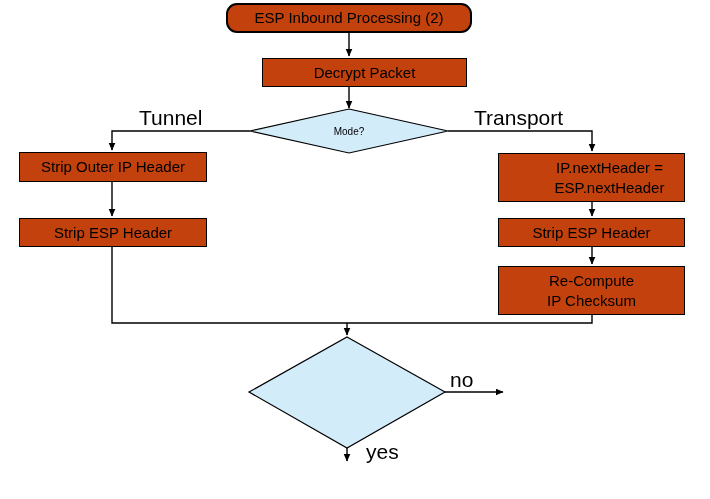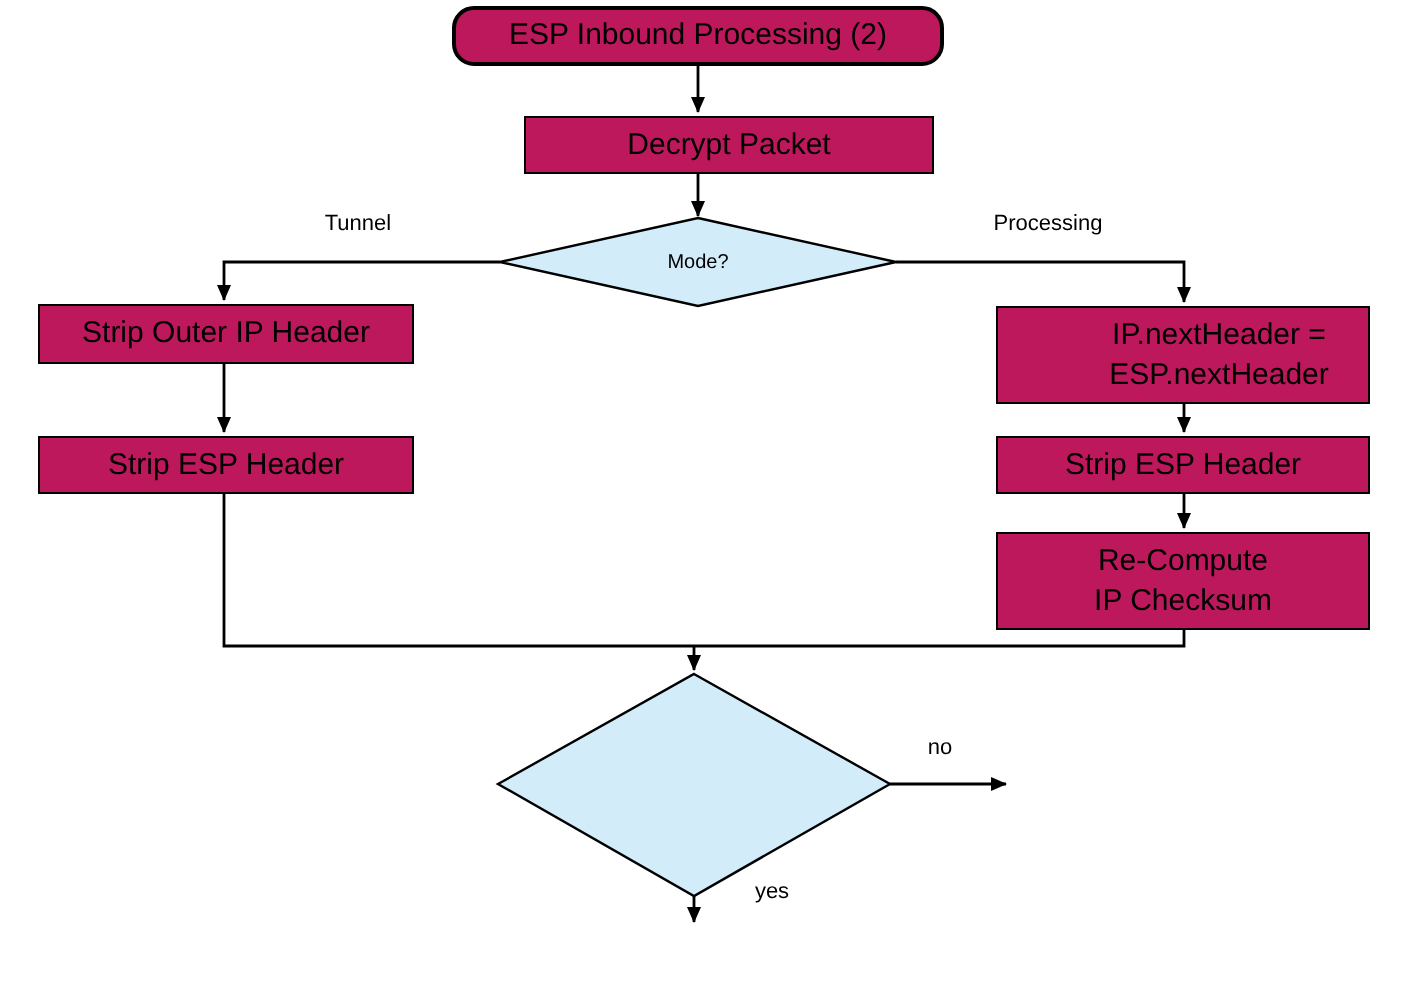--- a/index.html
+++ b/index.html
@@ -22,21 +22,21 @@
     stroke-width: 1.4;
     fill: none;
   }
   .shape {
     fill: #d3ecfa;
     stroke: #000000;
     stroke-width: 1.2;
   }
   .node {
     position: absolute;
-    background: #be185d;
+    background: #c2410c;
     border: 1px solid #000000;
     display: flex;
     align-items: center;
     justify-content: center;
     text-align: center;
     font-size: 15px;
     line-height: 20px;
     white-space: pre-line;
     box-sizing: border-box;
   }
@@ -49,22 +49,22 @@
     display: flex;
     align-items: center;
     justify-content: center;
     text-align: center;
     font-size: 10px;
     line-height: 19px;
     white-space: pre-line;
   }
   .edge-label {
     position: absolute;
-    font-size: 11px;
-    text-align: center;
+    font-size: 21px;
+    text-align: left;
   }
 </style>
 </head>
 <body>
 
 <div id="canvas">
 
   <svg id="connectors" width="710" height="499" viewBox="0 0 710 499" xmlns="http://www.w3.org/2000/svg">
     <defs>
       <marker id="arrow" markerWidth="9" markerHeight="8" refX="7.5" refY="3.5" orient="auto" markerUnits="userSpaceOnUse">
@@ -115,19 +115,19 @@
   <div class="node" style="left:498px; top:218px; width:187px; height:29px;">Strip ESP Header</div>
 
   <div class="node" style="left:498px; top:266px; width:187px; height:49px;">Re-Compute
 IP Checksum</div>
 
 
 
 
   <div class="edge-label" style="left:139px; top:106px; width:80px;">Tunnel</div>
 
-  <div class="edge-label" style="left:474px; top:106px; width:100px;">Processing</div>
+  <div class="edge-label" style="left:474px; top:106px; width:100px;">Transport</div>
 
   <div class="edge-label" style="left:450px; top:368px; width:40px;">no</div>
 
   <div class="edge-label" style="left:366px; top:440px; width:40px;">yes</div>
 
 </div>
 
 </body></html>

